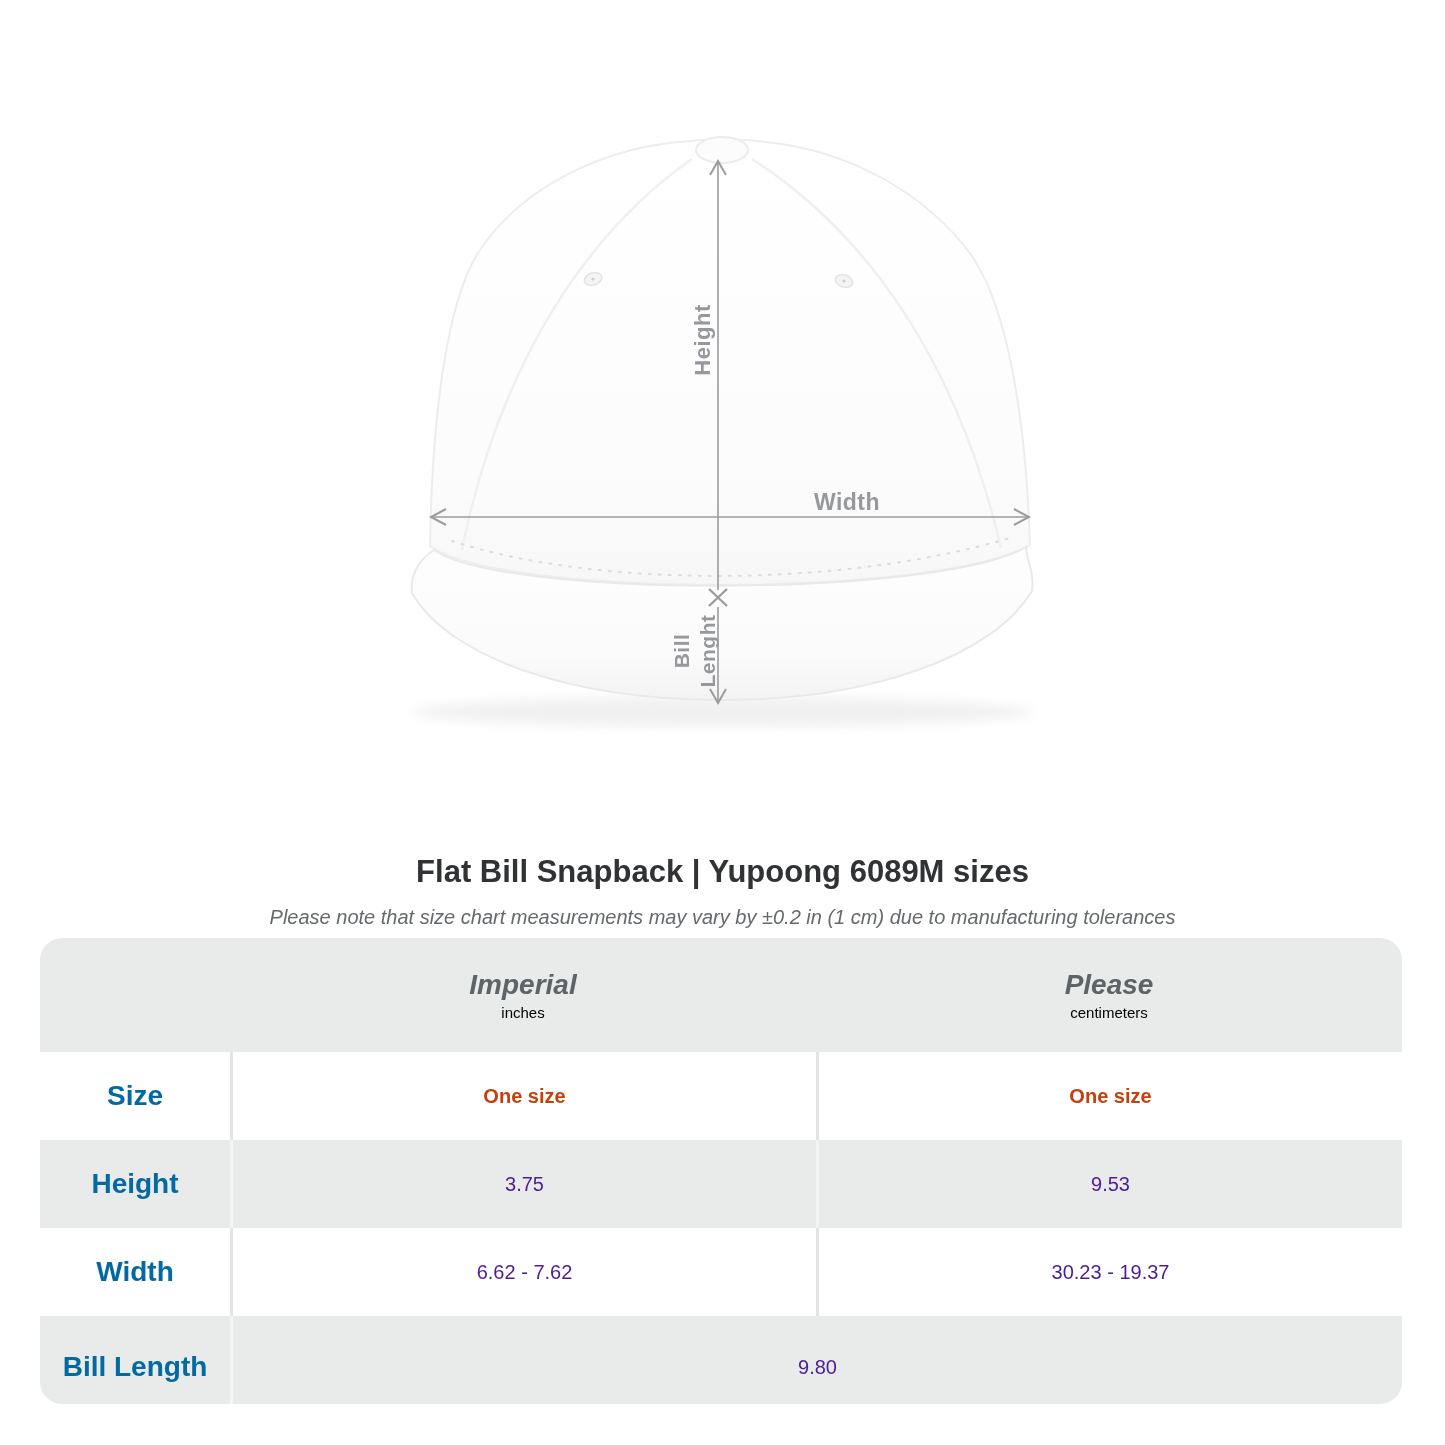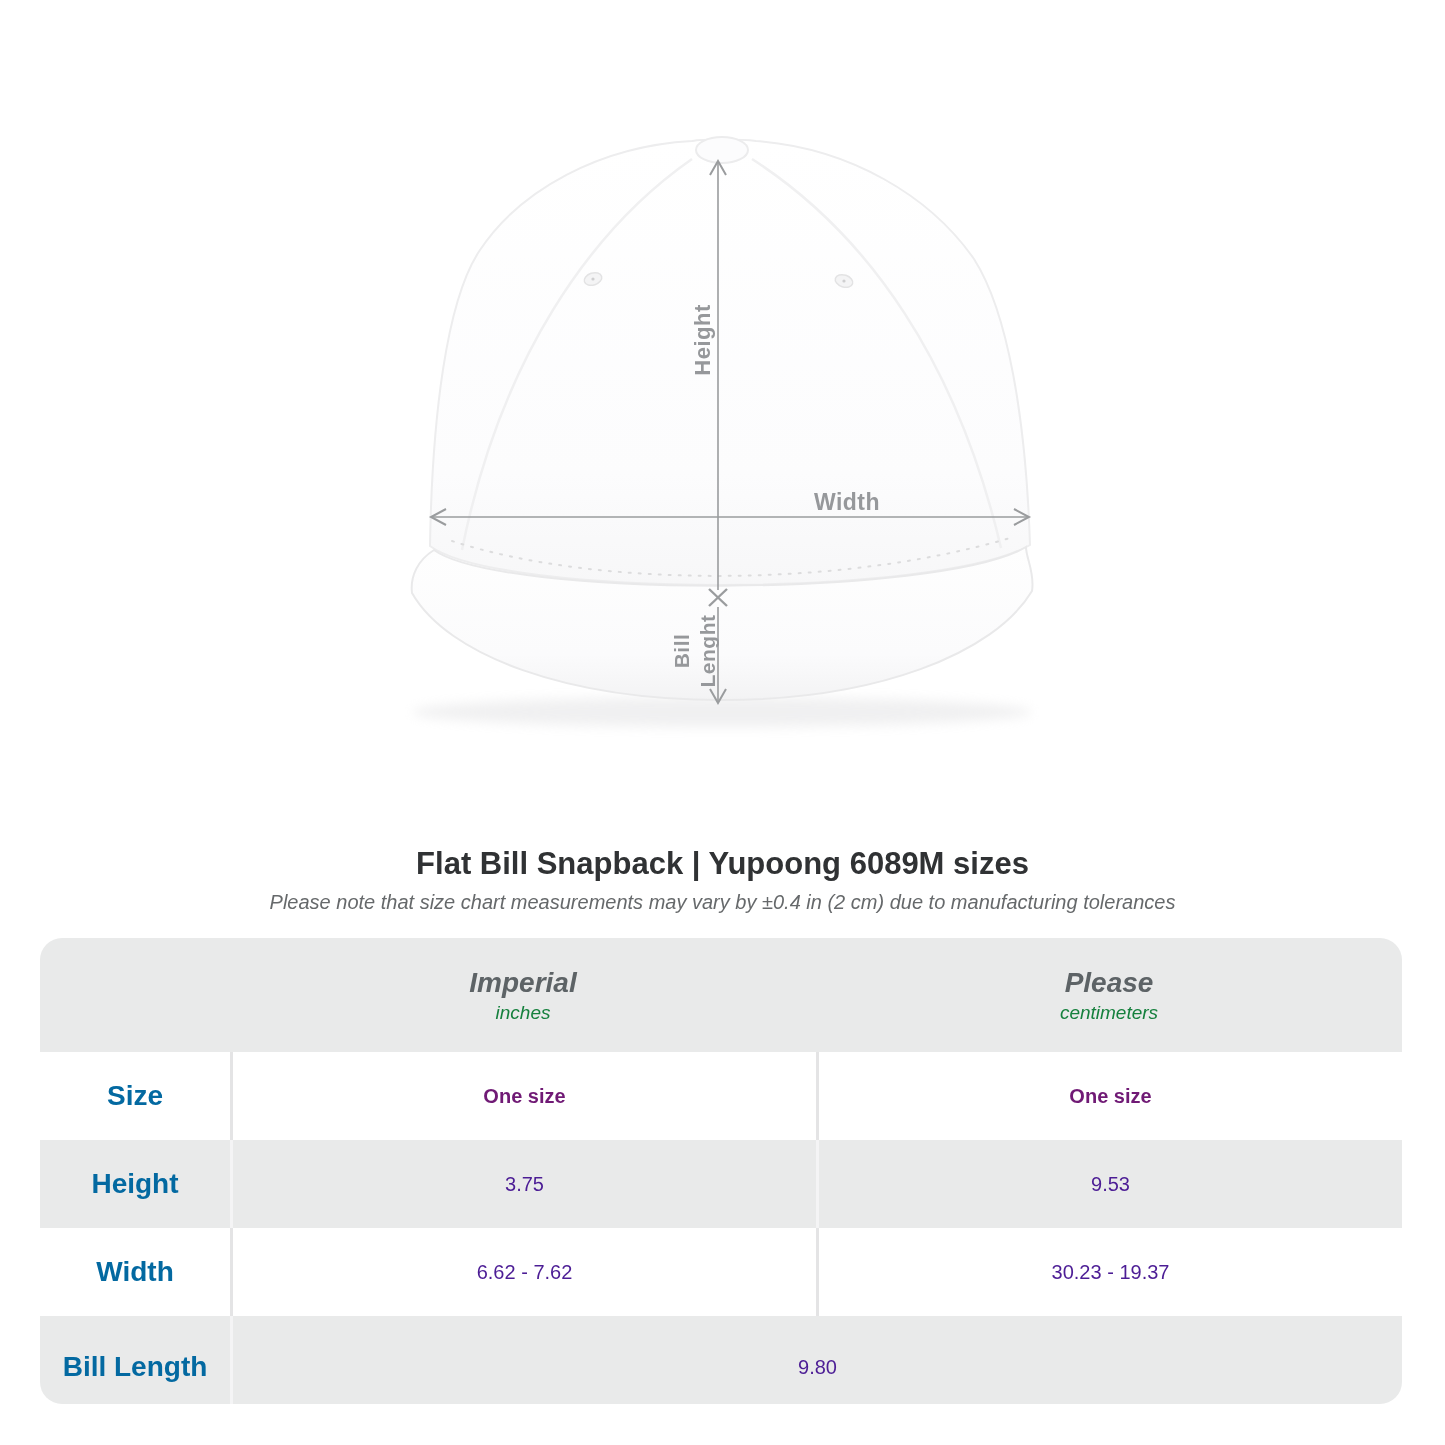--- a/index.html
+++ b/index.html
@@ -15,48 +15,48 @@
   .dim-label {
     position:absolute; display:flex; align-items:center; justify-content:center;
     font-weight:bold; color:#96989b; letter-spacing:0.5px; text-align:center;
   }
   .dim-height { left:633px; top:326px; width:140px; height:28px; font-size:22px; transform:rotate(-90deg); }
   .dim-width  { left:767px; top:488px; width:160px; height:28px; font-size:23px; }
   .dim-bill   { left:655px; top:611px; width:80px;  height:80px; font-size:21px; line-height:26px; transform:rotate(-90deg); }
 
   
   .heading { position:absolute; left:0; right:0; top:838px; text-align:center; }
-  .heading .title { margin:8px; font-size:31px; font-weight:bold; color:#303234; }
+  .heading .title { margin:16px; font-size:31px; font-weight:bold; color:#303234; }
   .heading .subtitle { margin:9px 0 0 0; font-size:20px; font-style:italic; color:#66696b; }
 
   
   .size-table {
     position:absolute; left:40px; top:938px; width:1362px; height:466px;
     border-radius:22px; overflow:hidden; background:#ffffff;
   }
   .thead { height:114px; background:#e9eaea; display:flex; }
   .col-label { width:190px; flex:0 0 190px; }
   .unit-col { flex:1 1 0; display:flex; flex-direction:column; align-items:center; justify-content:center; }
   .unit-name { font-size:28px; font-weight:bold; font-style:italic; color:#5d6366; }
-  .unit-sub  { font-size:19px; font-style:italic; color:#15803d; margin-top:3px; }
+  .unit-sub  { font-size:15px; color:#000000; margin-top:3px; }
 
   .trow { height:88px; display:flex; }
   .trow:last-child { height:102px; }
   .trow.gray { background:#e9eaea; }
   .trow .c1 {
     width:190px; flex:0 0 190px; display:flex; align-items:center; justify-content:center;
     font-weight:bold; font-size:28px; color:#0369a1;
   }
   .trow .cv {
     flex:1 1 0; display:flex; align-items:center; justify-content:center;
     font-size:20px; color:#4c1d95;
   }
   .trow.white .cv { border-left:3px solid #e4e4e5; }
   .trow.gray  .cv { border-left:3px solid #f4f4f5; }
-  .trow.size-row .cv { font-weight:bold; color:#701a75; }
+  .trow.size-row .cv { font-weight:bold; color:#c2410c; }
 </style>
 </head>
 <body>
 
 <div class="stage">
 
   <svg class="hat-svg" width="1445" height="800" viewBox="0 0 1445 800" xmlns="http://www.w3.org/2000/svg">
     <defs>
       <linearGradient id="crownGrad" x1="0" y1="0" x2="0" y2="1">
         <stop offset="0" stop-color="#ffffff"></stop>
@@ -127,21 +127,21 @@
       <path d="M 1014 509 L 1029 517 L 1014 525" stroke-width="2"></path>
     </g>
   </svg>
 
   <div class="dim-label dim-height">Height</div>
   <div class="dim-label dim-width">Width</div>
   <div class="dim-label dim-bill">Bill Lenght</div>
 
   <div class="heading">
     <h1 class="title">Flat Bill Snapback | Yupoong 6089M sizes</h1>
-    <p class="subtitle">Please note that size chart measurements may vary by ±0.4 in (2 cm) due to manufacturing tolerances</p>
+    <p class="subtitle">Please note that size chart measurements may vary by ±0.2 in (1 cm) due to manufacturing tolerances</p>
   </div>
 
   <div class="size-table">
 
     <div class="thead">
       <div class="col-label"></div>
       <div class="unit-col">
         <div class="unit-name">Imperial</div>
         <div class="unit-sub">inches</div>
       </div>

